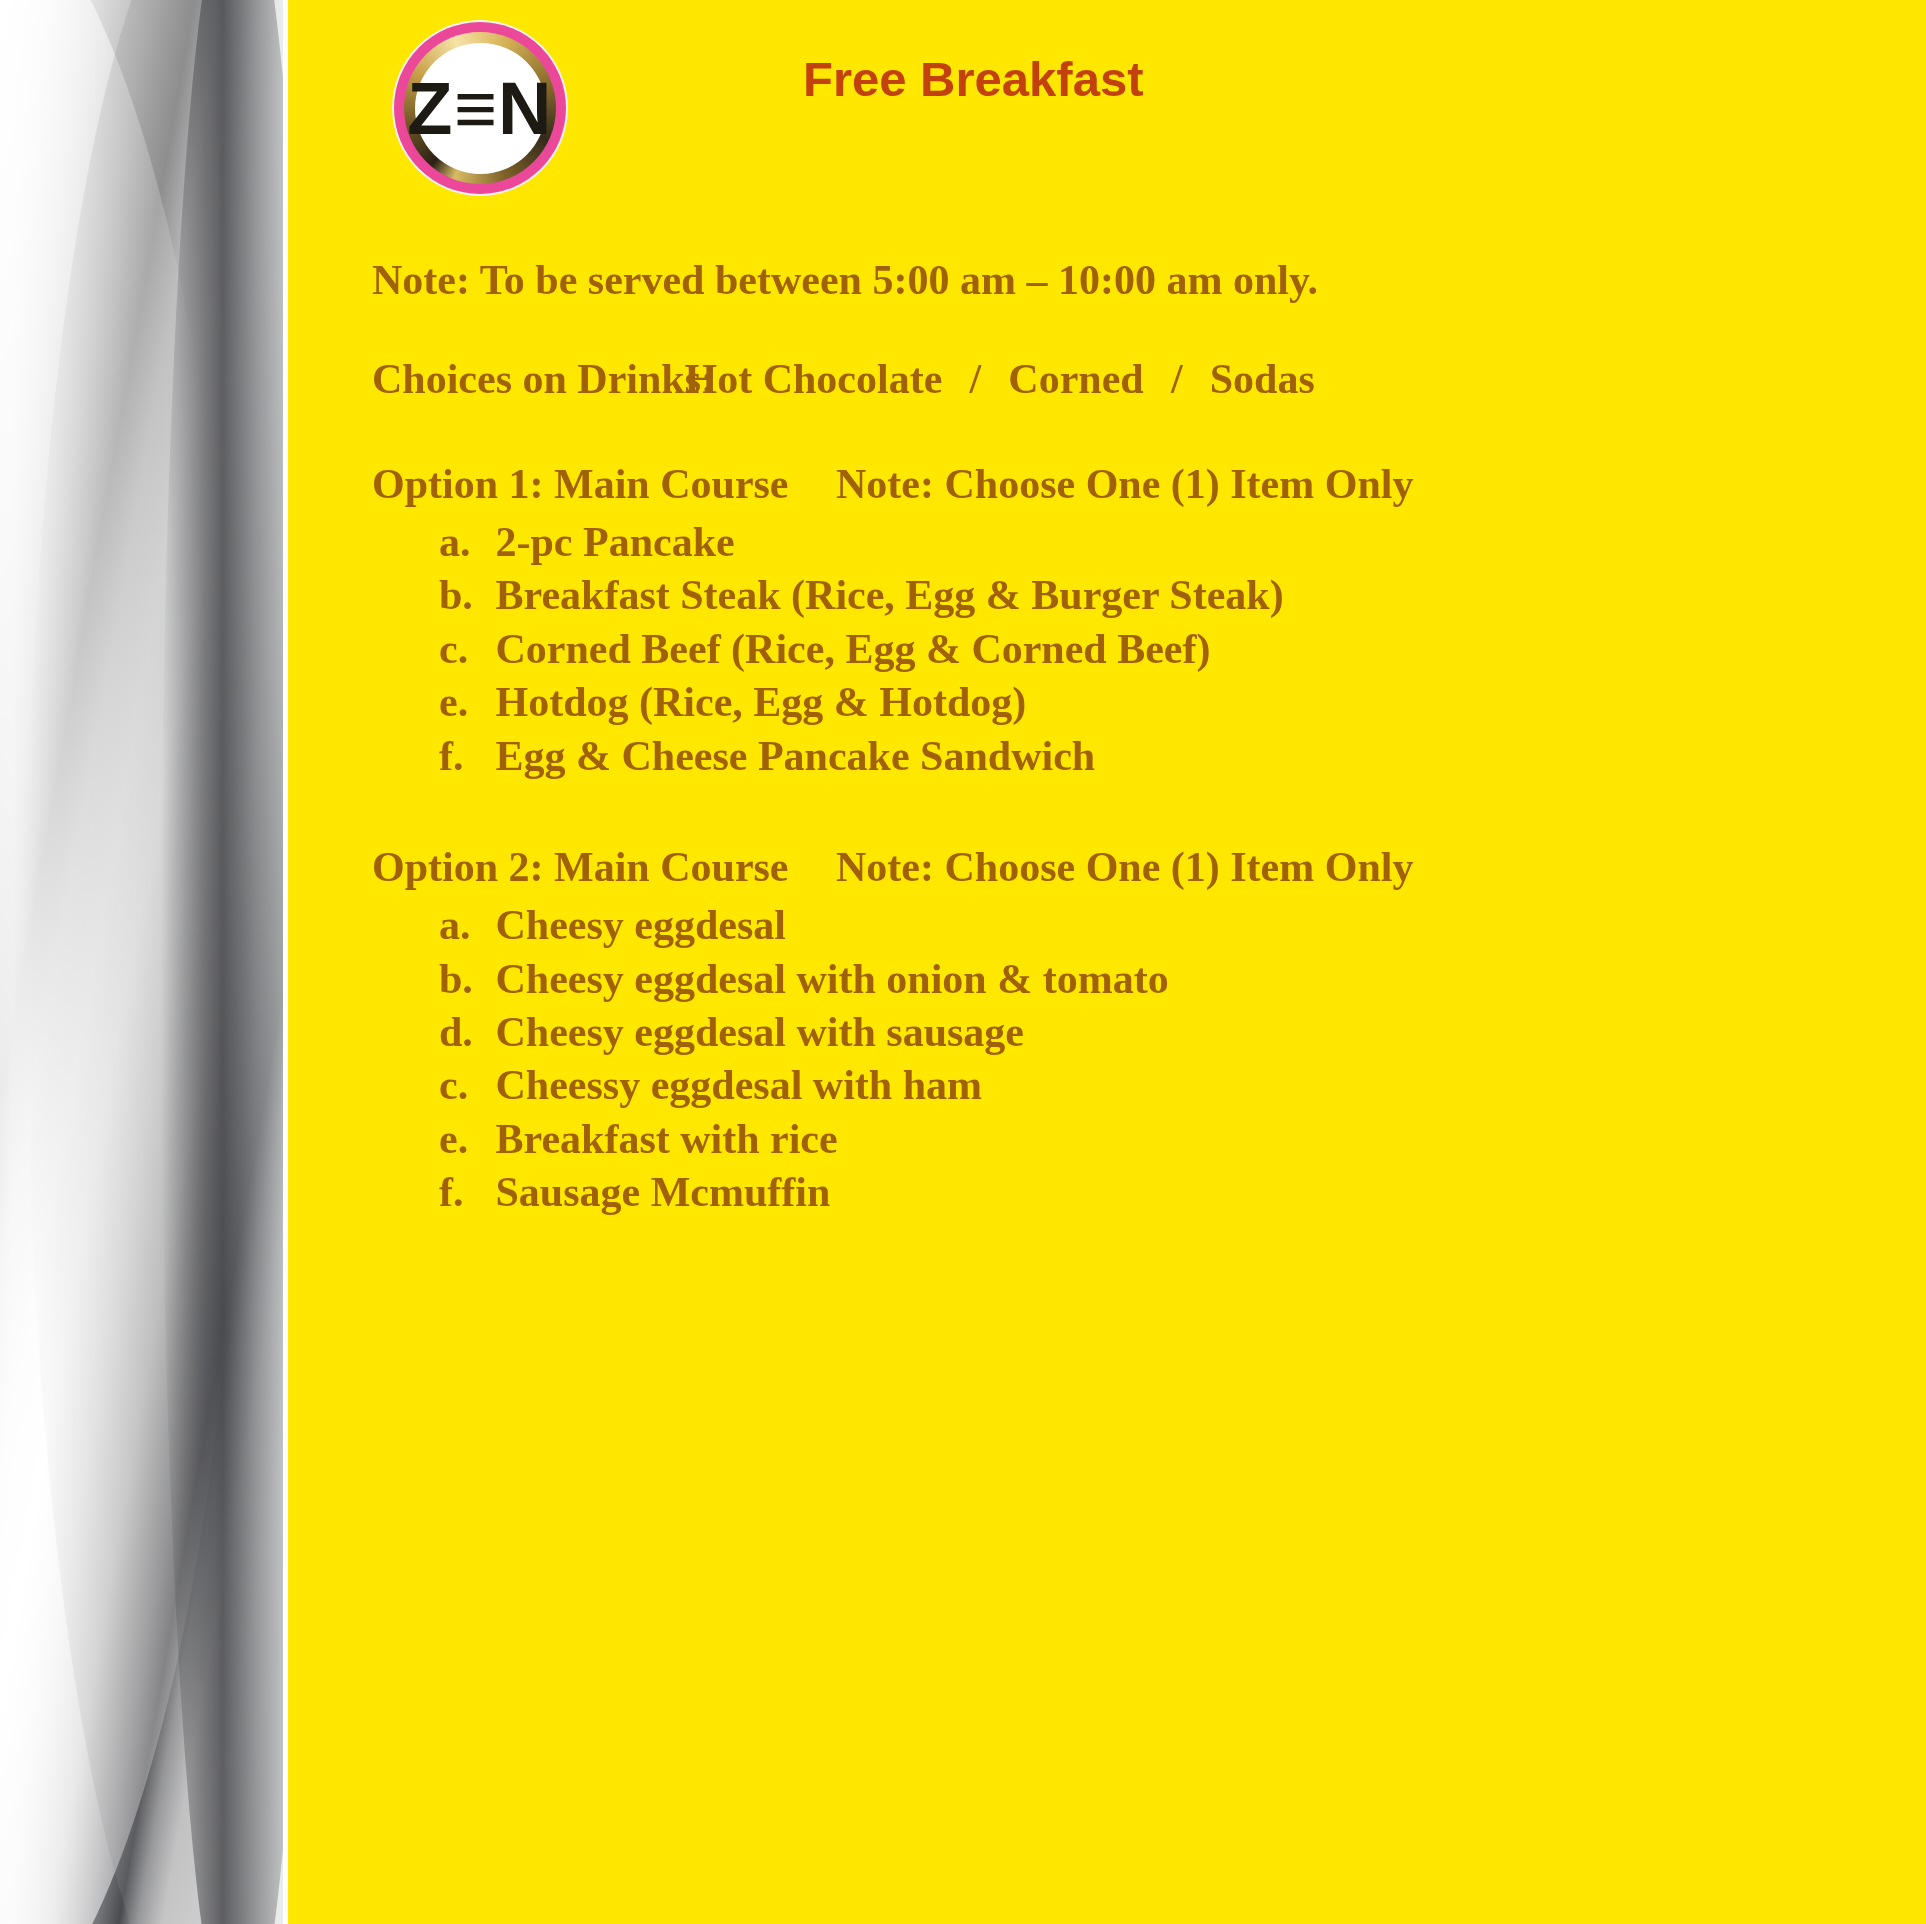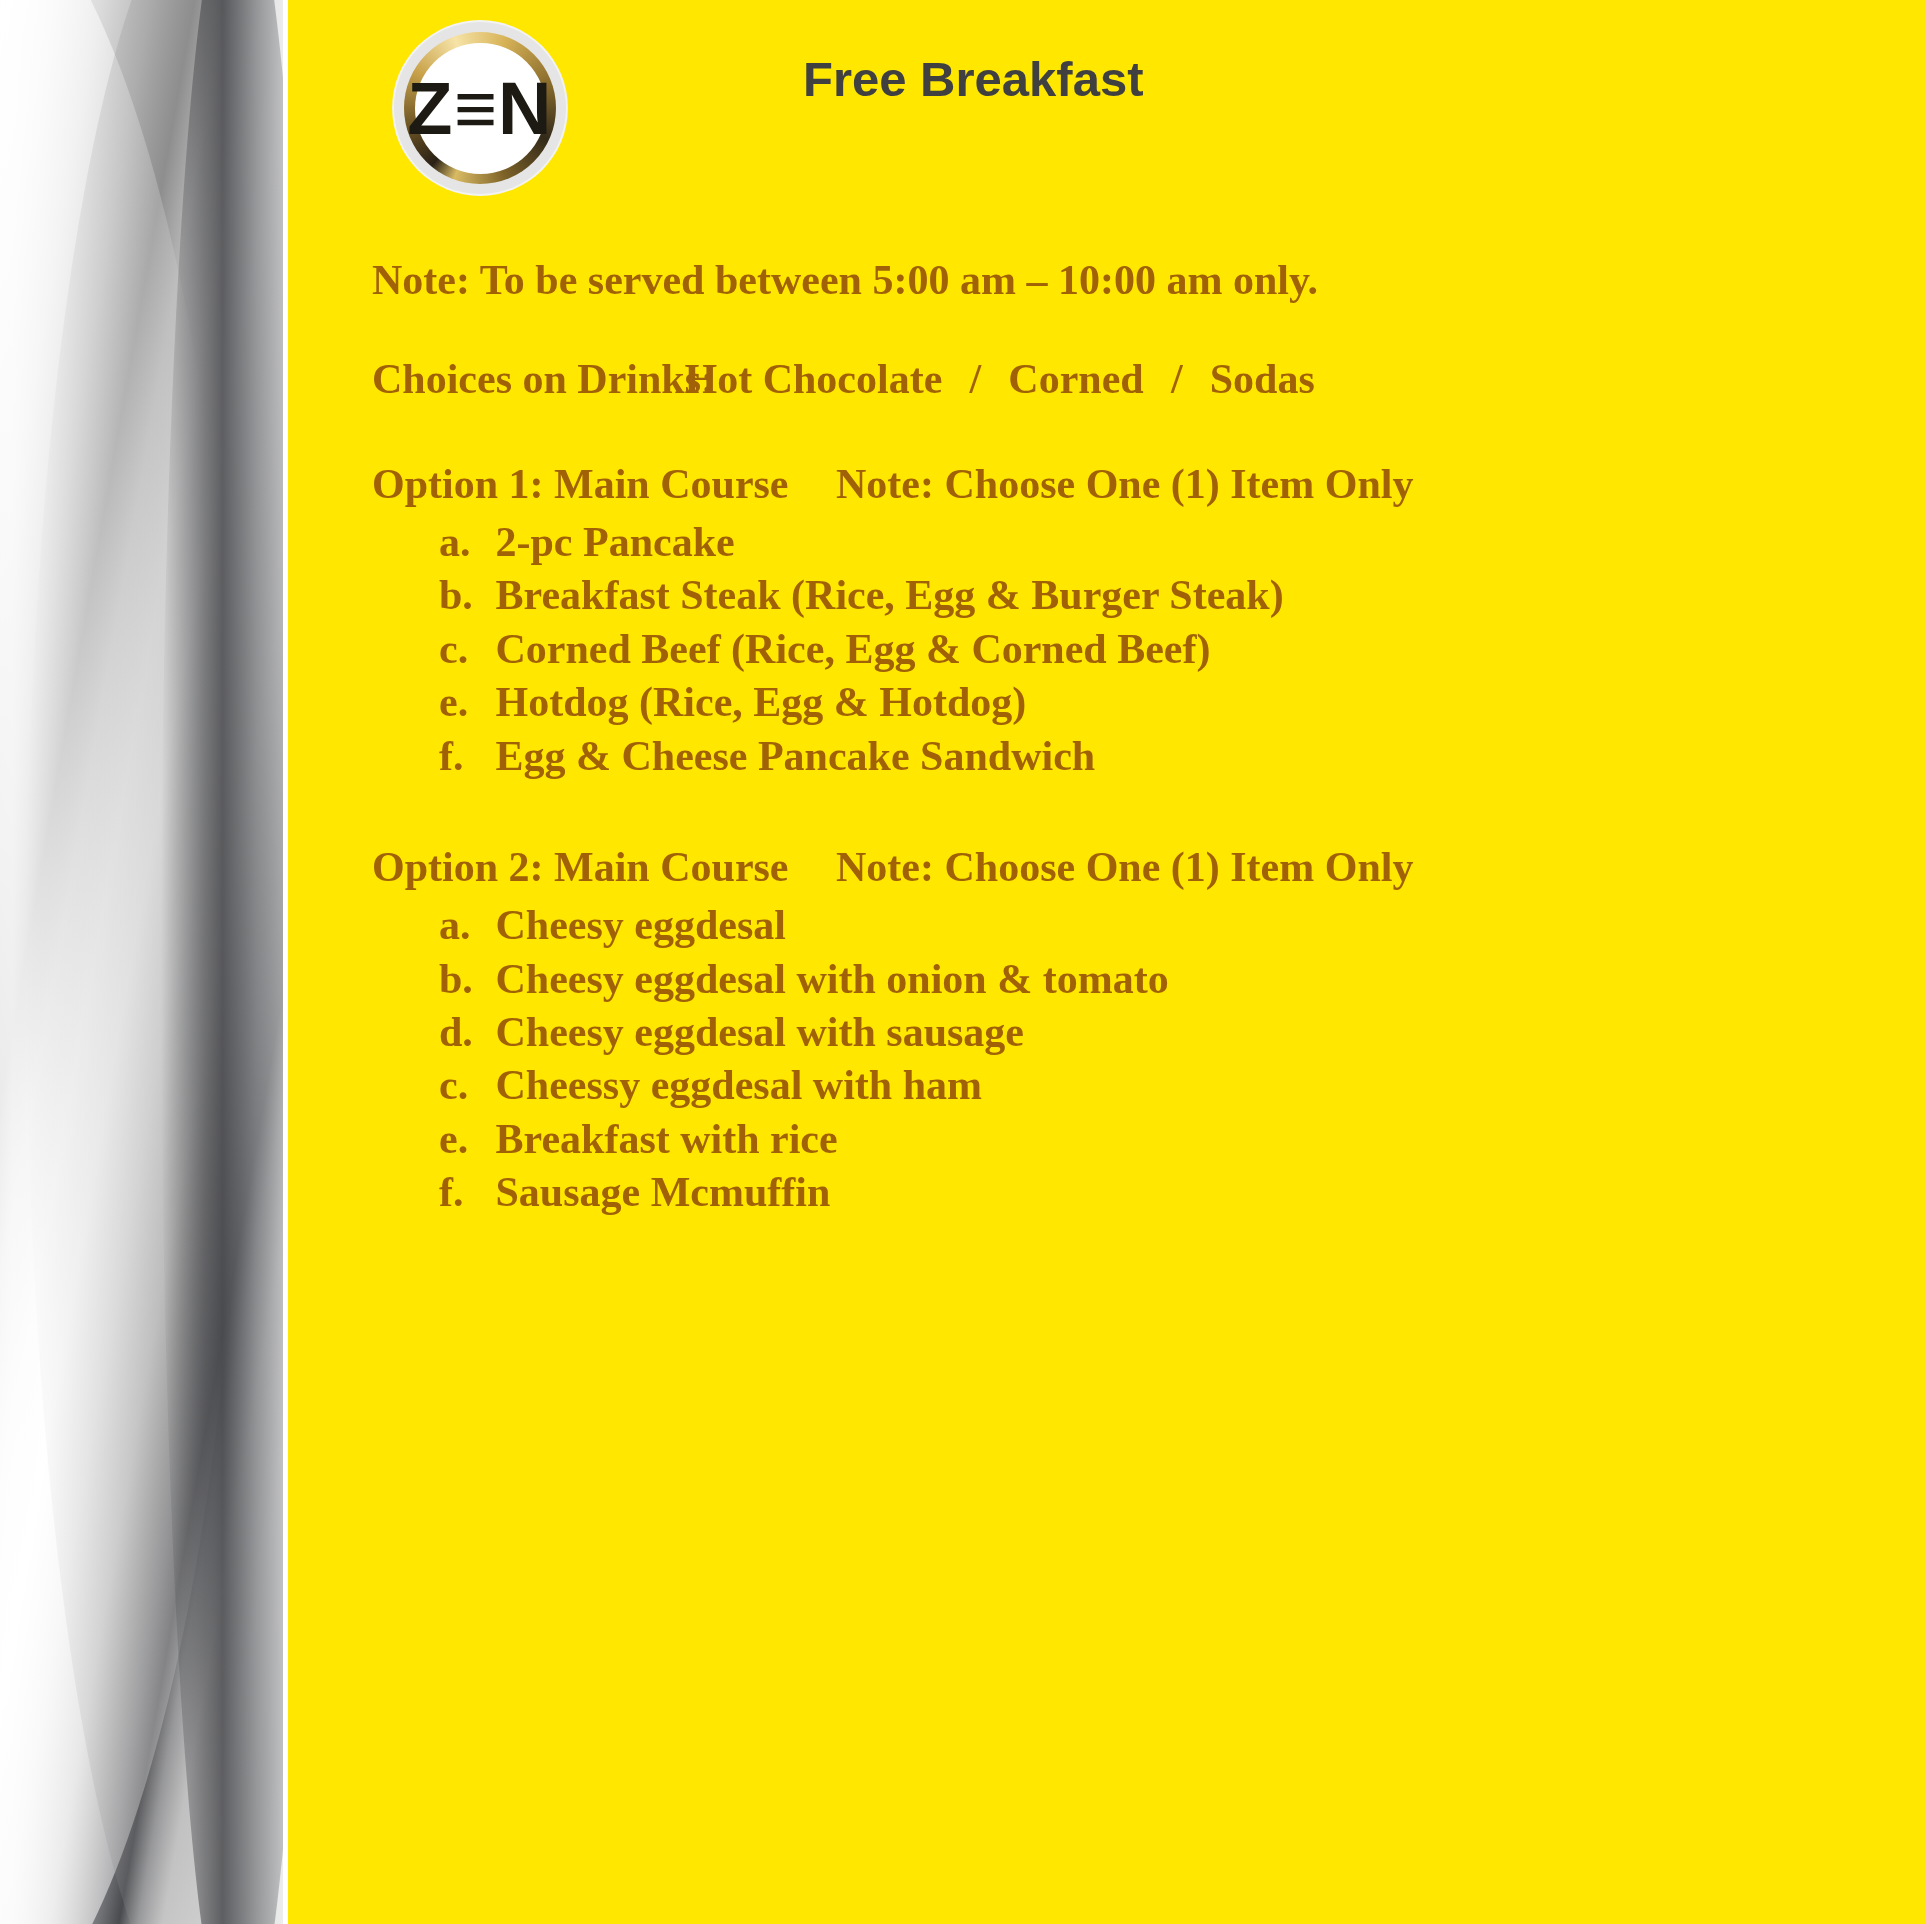--- a/index.html
+++ b/index.html
@@ -79,21 +79,21 @@
   }
 
   
   .logo {
     position: absolute;
     left: 394px;
     top: 22px;
     width: 172px;
     height: 172px;
     border-radius: 50%;
-    background: #e5e5e5;
+    background: #ec4899;
     box-shadow: 0 0 0 1.9px #f3f3f3;
   }
   .logo-ring {
     position: absolute;
     left: 10.3px;
     top: 10.3px;
     width: 152px;
     height: 152px;
     border-radius: 50%;
     background: conic-gradient(from 220deg,
@@ -134,21 +134,21 @@
   }
 
   
   .title {
     position: absolute;
     left: 803px;
     top: 51px;
     font-family: "Liberation Sans", sans-serif;
     font-weight: bold;
     font-size: 49px;
-    color: #404040;
+    color: #c2410c;
     white-space: nowrap;
   }
 
   
   .content {
     position: absolute;
     left: 372px;
     top: 257px;
     width: 1502px;
     color: #a16207;

